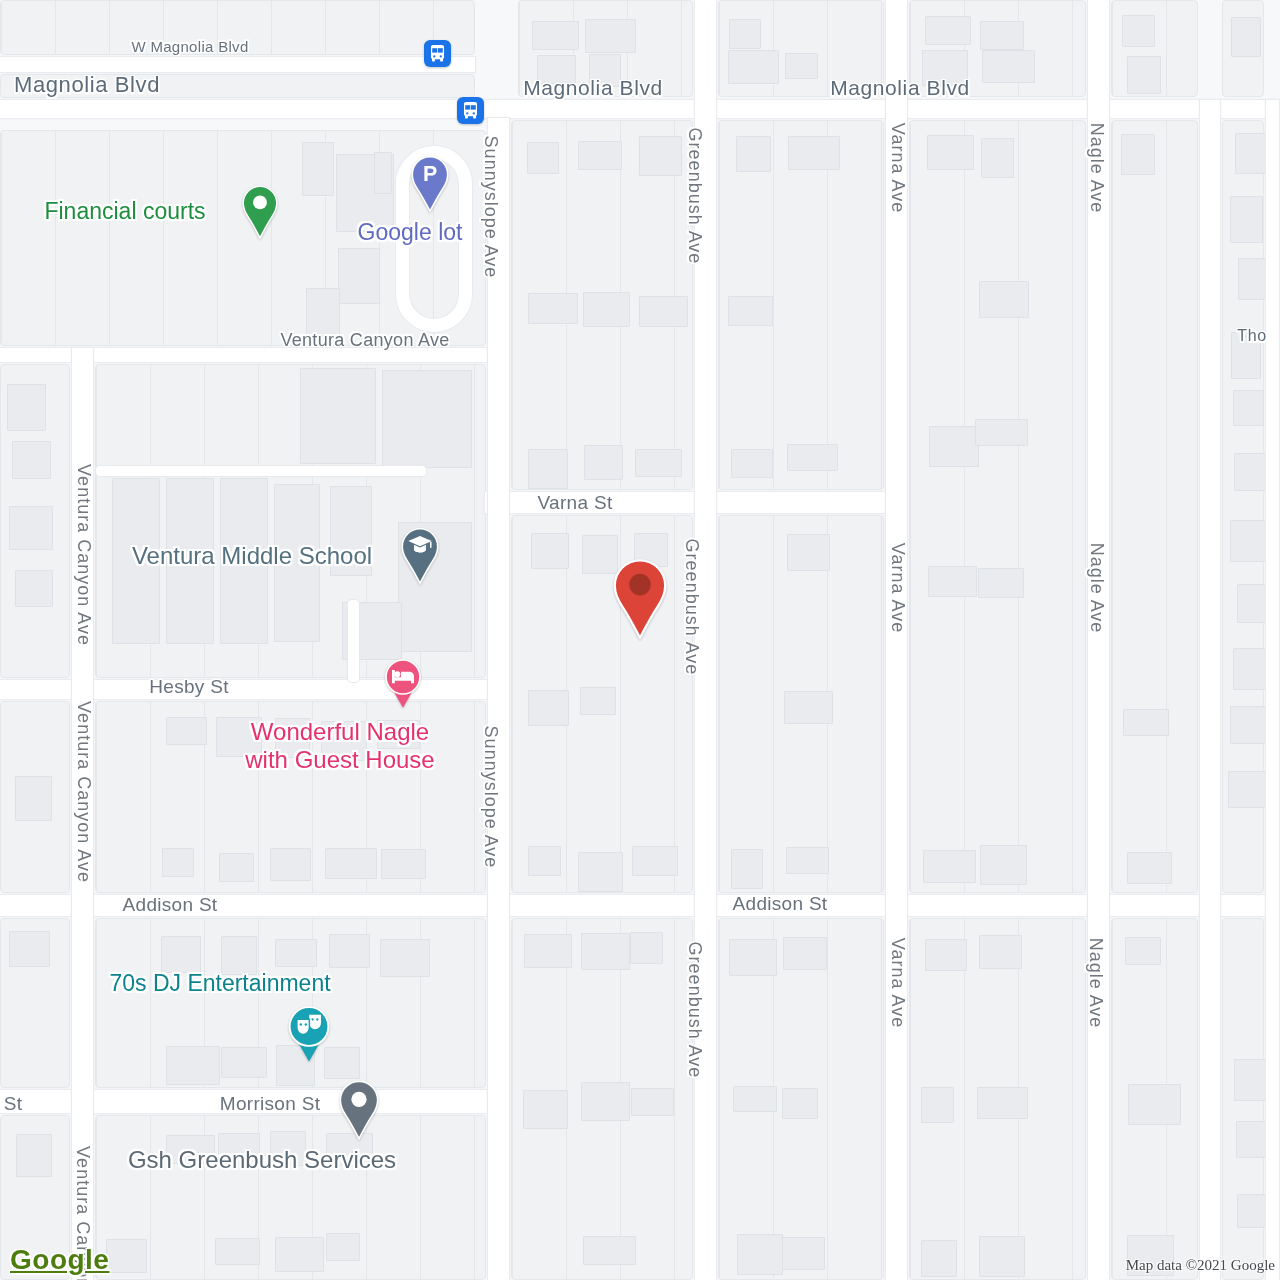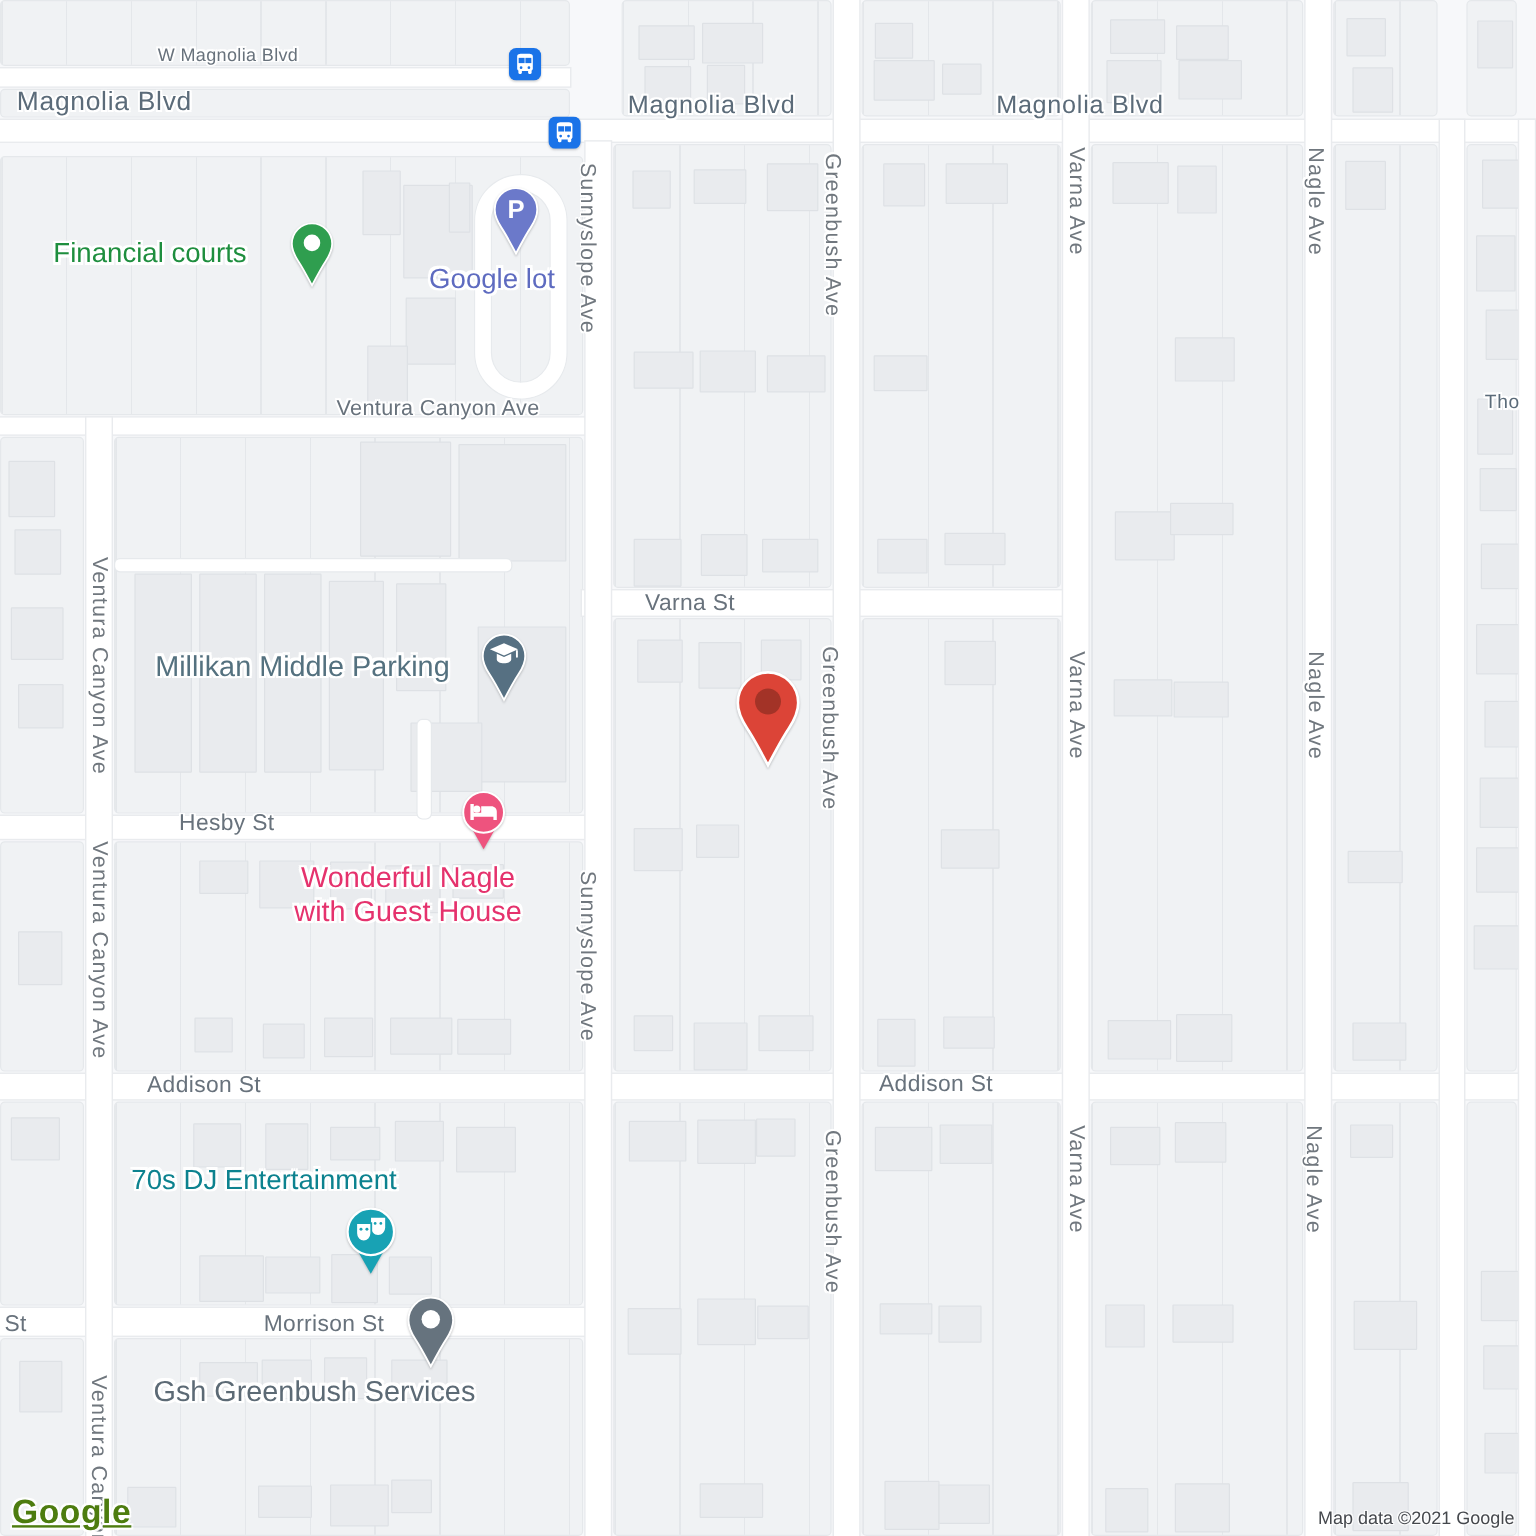--- a/index.html
+++ b/index.html
@@ -39,23 +39,24 @@
   .marker{position:absolute;z-index:50;cursor:pointer;}
   .marker svg{display:block;filter:drop-shadow(0 1px 1px rgba(60,64,67,.3));}
   #watermark{
     position:absolute;left:10px;bottom:4px;z-index:60;
     font-size:28px;font-weight:bold;letter-spacing:.5px;color:#4d7c0f;
     text-shadow:-1.5px -1.5px 0 rgba(255,255,255,.9),1.5px -1.5px 0 rgba(255,255,255,.9),-1.5px 1.5px 0 rgba(255,255,255,.9),1.5px 1.5px 0 rgba(255,255,255,.9),0 0 3px #fff;
     cursor:pointer;
     text-decoration:underline;
   }
   #attribution{
-    position:absolute;right:18px;bottom:6px;z-index:60;
+    position:absolute;right:5px;bottom:6px;z-index:60;
     font-size:15px;color:#45484d;
     text-shadow:-1px -1px 0 rgba(255,255,255,.8),1px -1px 0 rgba(255,255,255,.8),-1px 1px 0 rgba(255,255,255,.8),1px 1px 0 rgba(255,255,255,.8);
+    font-family:Liberation Serif, serif;
   }
 </style>
 </head>
 <body>
 
 <div id="map">
 
   <div id="blocks">
       <div class="block" style="left: 0px; top: 0px; width: 475px; height: 55px; background-image: repeating-linear-gradient(90deg, rgba(213, 217, 222, 0.45) 0px, rgba(213, 217, 222, 0.45) 1.2px, transparent 1.2px, transparent 54px);"></div>
       <div class="block" style="left: 0px; top: 74px; width: 475px; height: 24px;"></div>
@@ -268,21 +269,21 @@
       <div class="street-label vertical" style="left: 83px; top: 555px; font-size: 18px;">Ventura Canyon Ave</div>
       <div class="street-label vertical" style="left: 83px; top: 792px; font-size: 18px;">Ventura Canyon Ave</div>
       <div class="street-label vertical" style="left: 82px; top: 1237px; font-size: 18px;">Ventura Canyon Ave</div>
       <div class="poi-label" style="left: 125px; top: 211px; font-size: 23px; color: rgb(30, 142, 62);">
         <div>Financial courts</div>
       </div>
       <div class="poi-label" style="left: 410px; top: 232px; font-size: 23px; color: rgb(94, 107, 192);">
         <div>Google lot</div>
       </div>
       <div class="poi-label" style="left: 252px; top: 556px; font-size: 24px; color: rgb(84, 113, 127);">
-        <div>Millikan Middle Parking</div>
+        <div>Ventura Middle School</div>
       </div>
       <div class="poi-label" style="left: 340px; top: 746px; font-size: 24px; color: rgb(229, 50, 109);">
         <div>Wonderful Nagle</div>
         <div>with Guest House</div>
       </div>
       <div class="poi-label" style="left: 220px; top: 983px; font-size: 23px; color: rgb(12, 130, 143);">
         <div>70s DJ Entertainment</div>
       </div>
       <div class="poi-label" style="left: 262px; top: 1160px; font-size: 24px; color: rgb(92, 106, 117);">
         <div>Gsh Greenbush Services</div>

